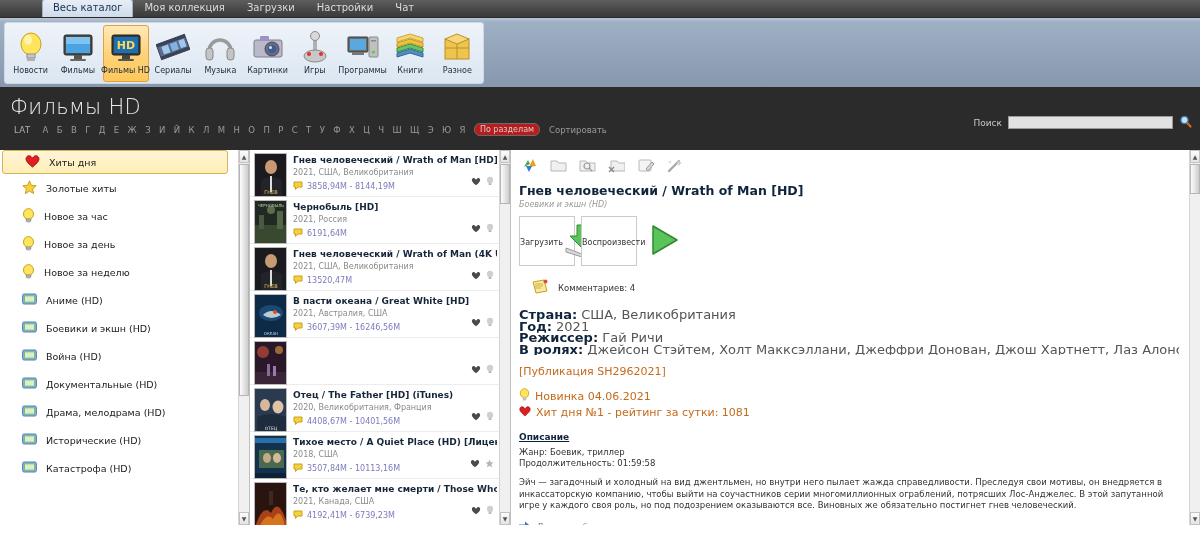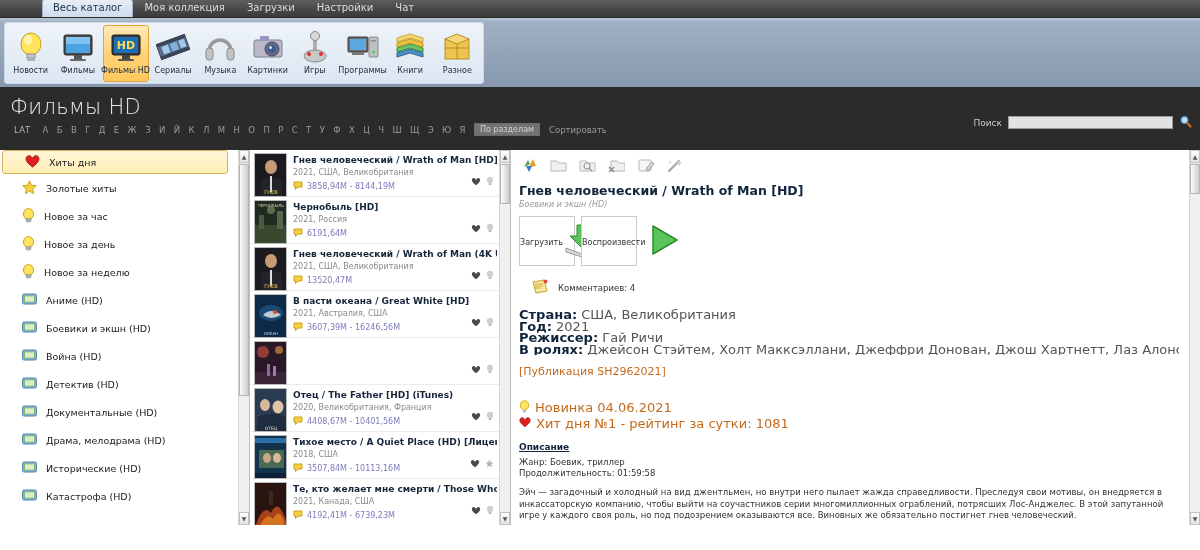--- a/index.html
+++ b/index.html
@@ -56,21 +56,21 @@
     padding: 8px 0 0 10px;
   }
   .h-title { font-size: 21px; color: #e9e9e9; font-weight: 300; letter-spacing: .3px; }
   .alpha { display: flex; align-items: center; margin-top: 4px; gap: 0px; }
   .alpha .ltr {
     font-size: 8.5px; color: #9a9a9a; padding: 1px 4px; letter-spacing: .4px;
   }
   .alpha .ltr.lat { color: #b0b0b0; padding-right: 8px; }
   .alpha .btn-sec {
     font-size: 8px; color: #cfcfcf; border: 1px solid #6a6a6a;
-    border-radius: 0; padding: 1px 5px; margin-left: 4px; background:#737373;
+    border-radius: 6px; padding: 1px 5px; margin-left: 4px; background:#b91c1c;
   }
   .alpha .sortlbl { font-size: 8.5px; color: #9a9a9a; margin-left: 9px; }
   .searchbox { position: absolute; right: 8px; top: 26px; display: flex; align-items: center; gap: 6px; }
   .searchbox .slbl { font-size: 9px; color: #c9c9c9; }
   .searchbox input {
     width: 165px; height: 13px; background: #e2e2e2; border: 1px solid #9a9a9a;
     font-size: 9px; padding: 0 3px; color: #222;
   }
 
   
@@ -127,21 +127,21 @@
   .dbtns { display: flex; gap: 6px; margin-top: 7px; }
   .dbtn {
     width: 56px; height: 50px; border: 1px solid #cacaca; background: #fff;
     display: flex; flex-direction: row; align-items: center; padding-top: 2px;
   }
   .dbtn .blbl { font-size: 8px; color: #333; }
   .comments { display: flex; align-items: center; gap: 9px; margin-top: 13px; padding-left: 12px; font-size: 8.5px; color: #333; }
   .meta { margin-top: 12px; font-size: 13px; line-height: 11.5px; color: #555; }
   .meta b { color: #10243c; }
   .pub { font-size: 11px; color: #c46a1c; margin-top: 10px; }
-  .badges { margin-top: 22px; font-size: 13px; color: #c46a1c; line-height: 14px; }
+  .badges { margin-top: 10px; font-size: 11px; color: #c46a1c; line-height: 14px; }
   .badges .bl { display: flex; align-items: center; gap: 5px; }
   .desc-h { font-size: 9px; font-weight: bold; color: #10243c; text-decoration: underline; margin-top: 11px; }
   .desc-m { font-size: 8.5px; color: #333; line-height: 11px; margin-top: 5px; }
   .desc-b { font-size: 8.5px; color: #333; line-height: 11.5px; margin-top: 8px; text-align: left; }
   .other { display: flex; align-items: center; gap: 6px; margin-top: 9px; font-size: 8.5px; color: #8a8a8a; }
 </style>
 </head>
 <body>
 
 <div class="tabstrip">
@@ -411,29 +411,20 @@
       </span>
       <span>Война (HD)</span>
     </div>
     <div class="side-item">
       <span>
         <svg width="15" height="13" viewBox="0 0 15 13">
             <rect x="0.6" y="1" width="13.8" height="10" rx="1.5" fill="#7fb8e8" stroke="#4a82b8"></rect>
             <rect x="2.4" y="2.8" width="10.2" height="6.4" fill="#d9f0c8" stroke="#8ab070"></rect>
           </svg>
       </span>
-      <span>Детектив (HD)</span>
-    </div>
-    <div class="side-item">
-      <span>
-        <svg width="15" height="13" viewBox="0 0 15 13">
-            <rect x="0.6" y="1" width="13.8" height="10" rx="1.5" fill="#7fb8e8" stroke="#4a82b8"></rect>
-            <rect x="2.4" y="2.8" width="10.2" height="6.4" fill="#d9f0c8" stroke="#8ab070"></rect>
-          </svg>
-      </span>
       <span>Документальные (HD)</span>
     </div>
     <div class="side-item">
       <span>
         <svg width="15" height="13" viewBox="0 0 15 13">
             <rect x="0.6" y="1" width="13.8" height="10" rx="1.5" fill="#7fb8e8" stroke="#4a82b8"></rect>
             <rect x="2.4" y="2.8" width="10.2" height="6.4" fill="#d9f0c8" stroke="#8ab070"></rect>
           </svg>
       </span>
       <span>Драма, мелодрама (HD)</span>

